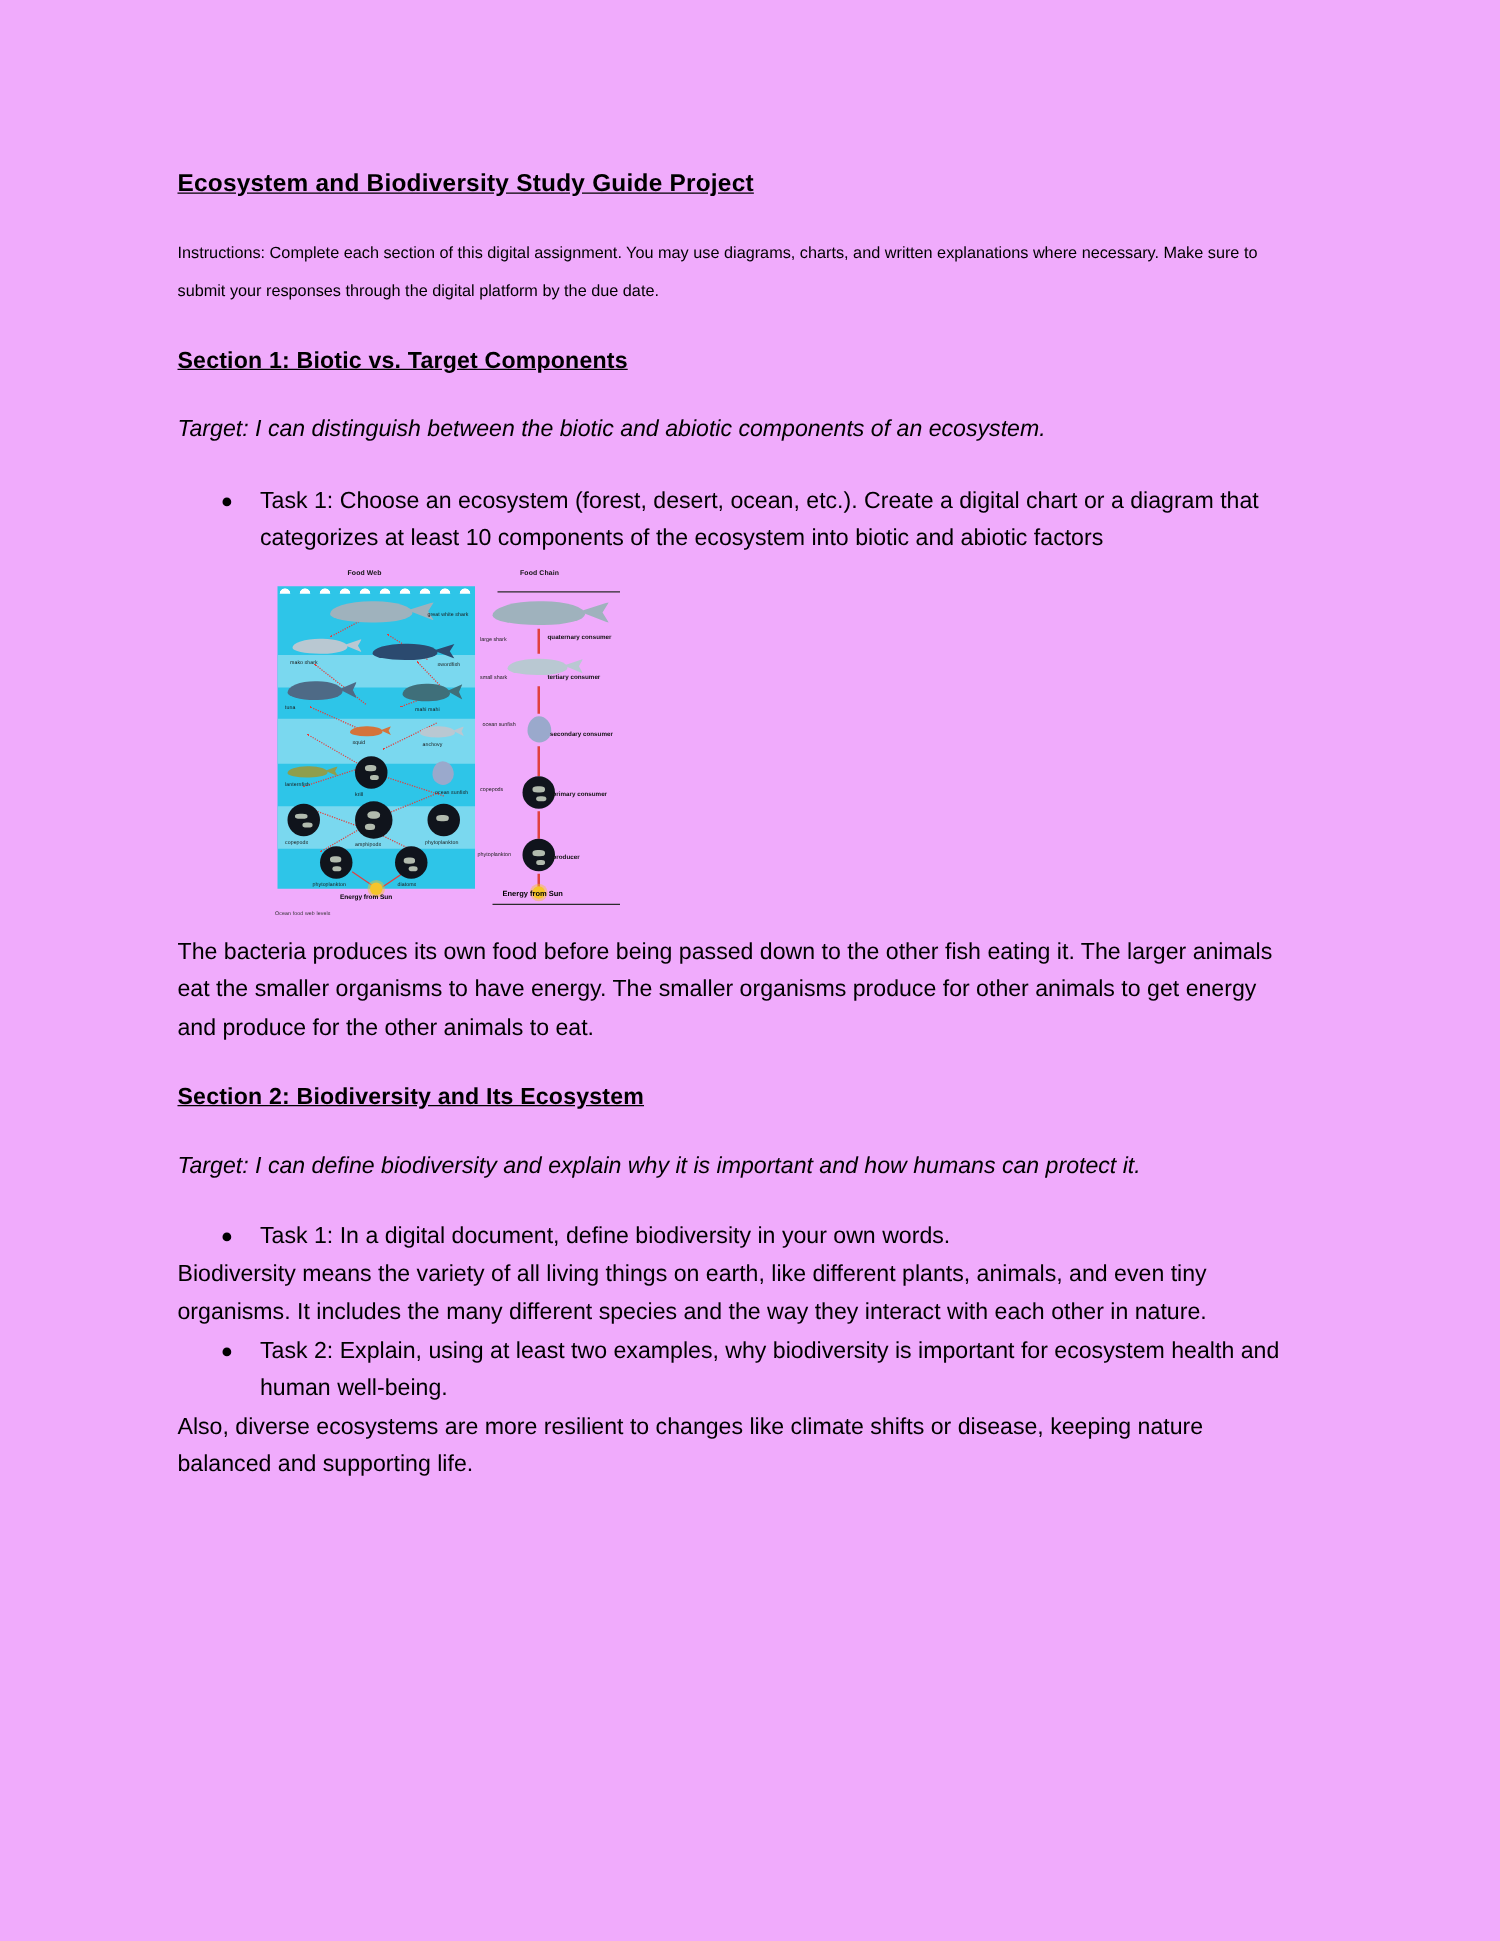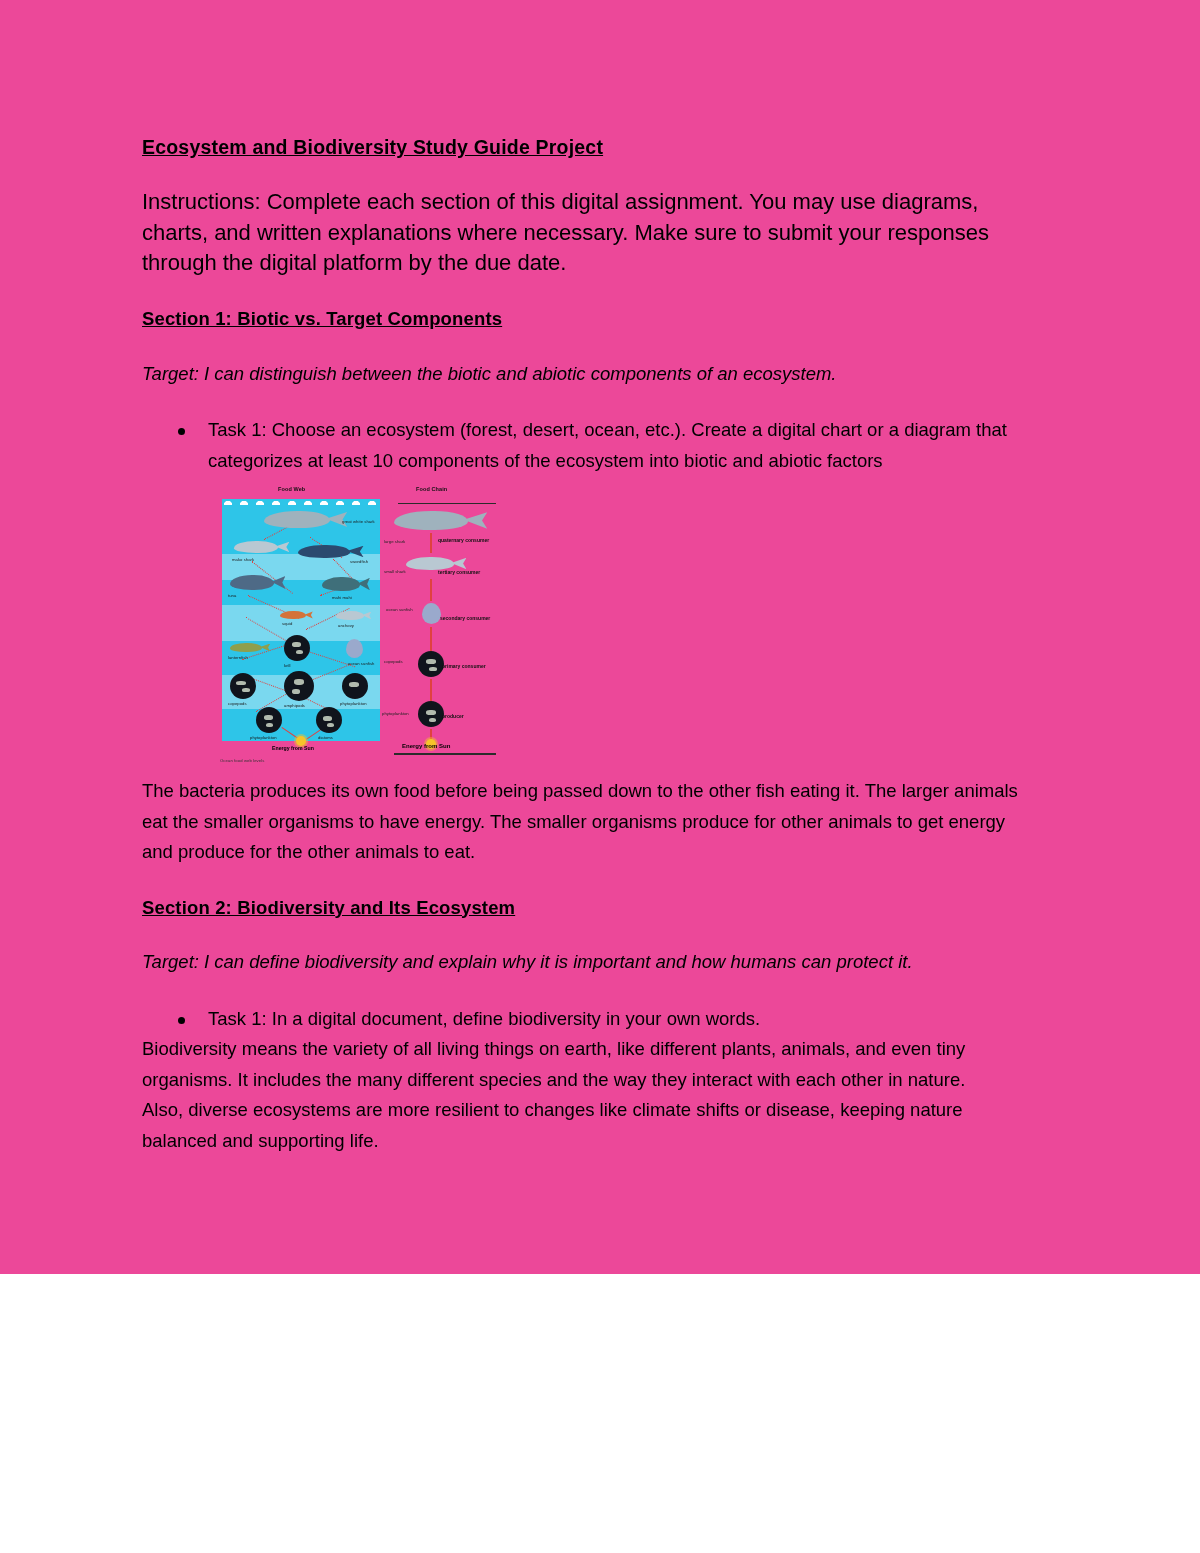--- a/index.html
+++ b/index.html
@@ -12,41 +12,41 @@
     height: 1553px;
     font-family: "Liberation Sans", sans-serif;
     color: #000000;
     position: relative;
     overflow: hidden;
   }
   .page {
     position: absolute;
     left: 0; top: 0;
     width: 1200px;
-    height: 1274px;
-    background: #ec4899;
+    height: 1553px;
+    background: #f0abfc;
   }
   .content {
     position: absolute;
     left: 142px;
     top: 133px;
     width: 896px;
   }
 
   .doc-title {
     font-size: 19.5px;
     font-weight: bold;
     text-decoration: underline;
     letter-spacing: 0.2px;
     line-height: 1.45;
     margin: 0 0 26px 0;
   }
 
   .para {
-    font-size: 22px;
+    font-size: 13px;
     line-height: 30.5px;
     margin: 0 0 26px 0;
     text-align: left;
   }
 
   .section-head {
     font-size: 18.5px;
     font-weight: bold;
     text-decoration: underline;
     letter-spacing: 0.15px;
@@ -426,17 +426,20 @@
     <div class="section-head">Section 2: Biodiversity and Its Ecosystem</div>
 
     <p class="target">Target: I can define biodiversity and explain why it is important and how humans can protect it.</p>
 
     <ul class="tasks">
       <li>Task 1: In a digital document, define biodiversity in your own words.</li>
     </ul>
 
     <p class="answer">Biodiversity means the variety of all living things on earth, like different plants, animals, and even tiny organisms. It includes the many different species and the way they interact with each other in nature.</p>
 
+    <ul class="tasks">
+      <li>Task 2: Explain, using at least two examples, why biodiversity is important for ecosystem health and human well-being.</li>
+    </ul>
 
     <p class="answer">Also, diverse ecosystems are more resilient to changes like climate shifts or disease, keeping nature balanced and supporting life.</p>
 
   </div>
 </div>
 
 </body></html>

